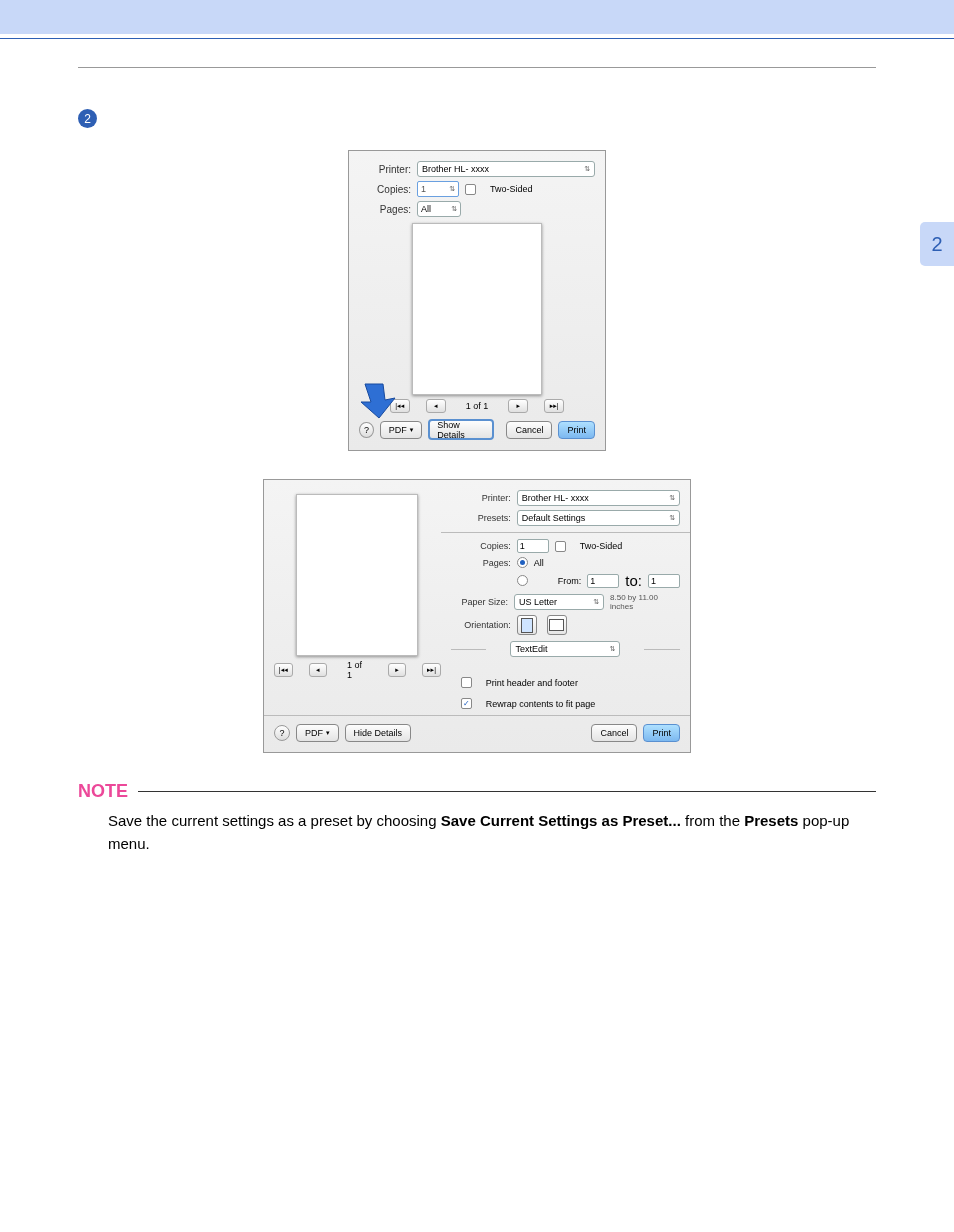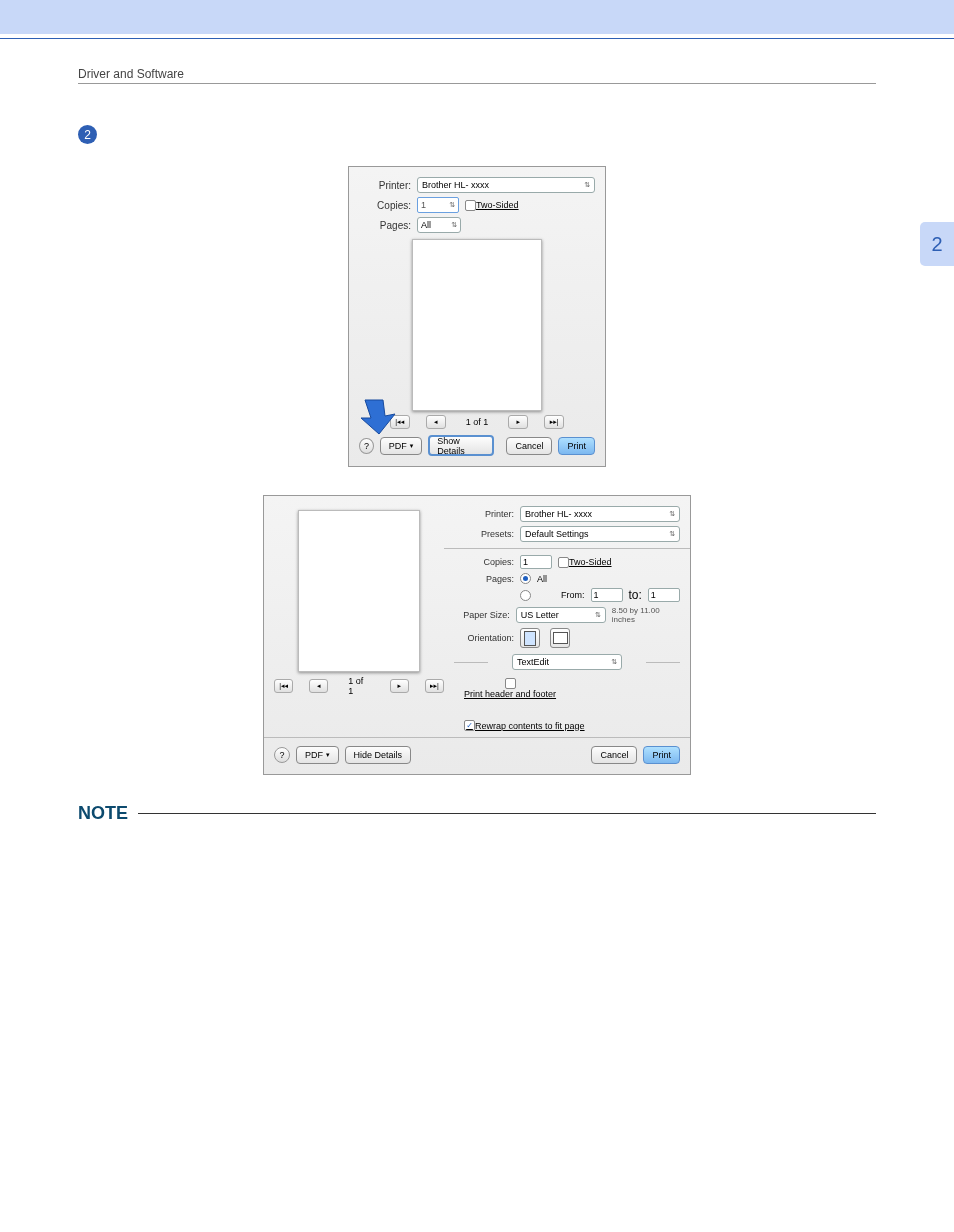--- a/index.html
+++ b/index.html
@@ -72,21 +72,21 @@
   .spin {
     width: 34px; height: 14px; background: #fff; border: 1px solid #6aa0e0;
     border-radius: 2px; padding: 0 3px; font-size: 9px; color: #555;
     display: flex; align-items: center; justify-content: space-between;
   }
   .small-select {
     width: 36px; height: 14px; background: #fff; border: 1px solid #9aa;
     border-radius: 3px; padding: 0 3px; font-size: 9px;
     display: flex; align-items: center; justify-content: space-between;
   }
-  .cb { display: inline-flex; align-items: center; gap: 0; font-size: 9px; text-decoration: underline; }
+  .cb { display: inline-flex; align-items: center; gap: 14px; font-size: 9px; }
   .box { width: 9px; height: 9px; border: 1px solid #888; background: #fff; border-radius: 2px; display:inline-flex;align-items:center;justify-content:center;font-size:8px;color:#2060c0;}
   .preview1 { width: 128px; height: 170px; background: #fff; margin: 6px auto 4px auto; box-shadow: 0 1px 3px rgba(0,0,0,0.4); border:1px solid #bbb; }
   .pager { display:flex; align-items:center; justify-content:center; gap:16px; margin-bottom:6px;}
   .pgbtn { width:18px; height:12px; border:1px solid #aaa; border-radius:3px; background:linear-gradient(#fff,#e0e0e0); font-size:7px; display:flex;align-items:center;justify-content:center;}
   .bot1 { display:flex; align-items:center; gap:6px; }
   .helpbtn { width:14px;height:14px;border:1px solid #999;border-radius:50%;display:flex;align-items:center;justify-content:center;font-size:9px;background:linear-gradient(#fff,#ddd);}
   .btn { height:16px; border:1px solid #888; border-radius:4px; padding:0 8px; font-size:9px; background:linear-gradient(#fdfdfd,#e4e4e4); display:inline-flex;align-items:center;}
   .btn.primary { background: linear-gradient(#aee0ff,#7cb8f0); border-color:#5a90d0;}
   .btn.focus { border: 2px solid #5a90d0; padding: 0 7px; height:17px; }
   .arrow-svg{position:absolute;left:6px;bottom:30px;}
@@ -99,46 +99,45 @@
   .dlg2-right { flex:1; }
   .row2 { display:flex; align-items:center; gap:6px; margin-bottom:4px; }
   .lab2 { width:60px; text-align:right; font-size:9px; color:#333;}
   .sel2 { flex:1; height:14px; background:#fff;border:1px solid #9aa;border-radius:3px;padding:0 4px;display:flex;align-items:center;justify-content:space-between;font-size:9px;}
   .radio { width:9px;height:9px;border:1px solid #888;border-radius:50%;background:#fff;display:inline-flex;align-items:center;justify-content:center;}
   .radio .dot{width:5px;height:5px;border-radius:50%;background:#2060c0;}
   .mini-input { width:26px;height:12px;background:#fff;border:1px solid #9aa;border-radius:2px;font-size:9px;padding:0 2px;display:inline-flex;align-items:center;}
   .orient-btn { width:18px;height:18px;border:1px solid #888;border-radius:3px;background:linear-gradient(#fff,#e5e5e5);display:inline-flex;align-items:center;justify-content:center;margin-right:4px;}
   .orient-inner { width:10px;height:13px;border:1px solid #555;background:#fff;position:relative;}
   .orient-inner.sel{background:#cfe4ff;}
-  .fieldset-sep { display:flex;align-items:center;gap:24px;margin:6px 0 8px 0;}
+  .fieldset-sep { display:flex;align-items:center;gap:24px;margin:6px 0 20px 0;}
   .fs-line{flex:1;height:1px;background:#bbb;}
   .fs-sel { height:14px;border:1px solid #9aa;border-radius:3px;background:#fff;padding:0 4px;font-size:9px;display:flex;align-items:center;justify-content:space-between;min-width:100px;}
   .dlg2-bot { display:flex;align-items:center;gap:6px;margin-top:8px;}
   .sep-line { height:1px; background:#bbb; margin:6px -10px; }
 
   
   .note-head { display:flex;align-items:center;gap:10px;margin-top:28px;}
-  .note-title { font-weight:bold;font-size:18px;color:#0c4a6e;}
+  .note-title { font-weight:bold;font-size:18px;color:#ec4899;}
   .note-line { flex:1;height:1px;background:#333;}
   .note-body { font-size:15px;line-height:1.5;margin:8px 0 0 30px;}
   .pnum-bar { display:inline-block;width:22px;height:8px;background:#c8d8f8;border-radius:2px;margin-left:6px;}
   .page-number-wrap{display:flex;justify-content:flex-end;align-items:center;margin-top:320px;padding-right:0;}
 </style>
 </head>
 <body>
 
 <div class="topbar"></div>
 <div class="blue-line"></div>
 
 <div class="chapter-tab">
   <span>2</span>
 </div>
 
 <div class="content">
-  <div class="section-title">Driver and Software</div>
   <hr class="section-rule">
 
   <div class="step">
     <div class="step-bullet">
       <span>2</span>
     </div>
   </div>
 
   <div class="dialogs">
 
@@ -243,21 +242,21 @@
               </span>
             <span style="font-size:9px;">All</span>
           </div>
           <div class="row2">
             <span class="lab2"></span>
             <span class="radio"></span>
             <span style="font-size:9px;padding-left:24px;">From:</span>
             <div class="mini-input">
                 <span>1</span>
               </div>
-            <span style="font-size:12px;">to:</span>
+            <span style="font-size:15px;">to:</span>
             <div class="mini-input">
                 <span>1</span>
               </div>
           </div>
           <div class="row2">
             <span class="lab2">Paper Size:</span>
             <div class="sel2" style="flex:0 0 80px">
                 <span>US Letter</span>
                 <span class="sel-arrow">⇅</span>
               </div>
@@ -274,21 +273,21 @@
           </div>
           <div class="fieldset-sep">
             <div class="fs-line"></div>
             <div class="fs-sel">
                 <span>TextEdit</span>
                 <span class="sel-arrow">⇅</span>
               </div>
             <div class="fs-line"></div>
           </div>
           <div style="margin-left:10px;">
-            <div class="cb" style="margin-bottom:20px;flex-direction:column;">
+            <div class="cb" style="margin-bottom:9px;">
                 <span class="box"></span>
                 <span>Print header and footer</span>
               </div><br>
             <div class="cb">
                 <span class="box">✓</span>
                 <span>Rewrap contents to fit page</span>
               </div>
           </div>
         </div>
       </div>
@@ -310,14 +309,17 @@
             <span>Print</span>
           </div>
       </div>
     </div>
   </div>
 
   <div class="note-head">
     <span class="note-title">NOTE</span>
     <div class="note-line"></div>
   </div>
+  <div class="note-body">
+    <span>Save the current settings as a preset by choosing </span><b>Save Current Settings as Preset...</b><span> from the </span><b>Presets</b><span> pop-up menu.</span>
+  </div>
 
 </div>
 
 </body></html>

